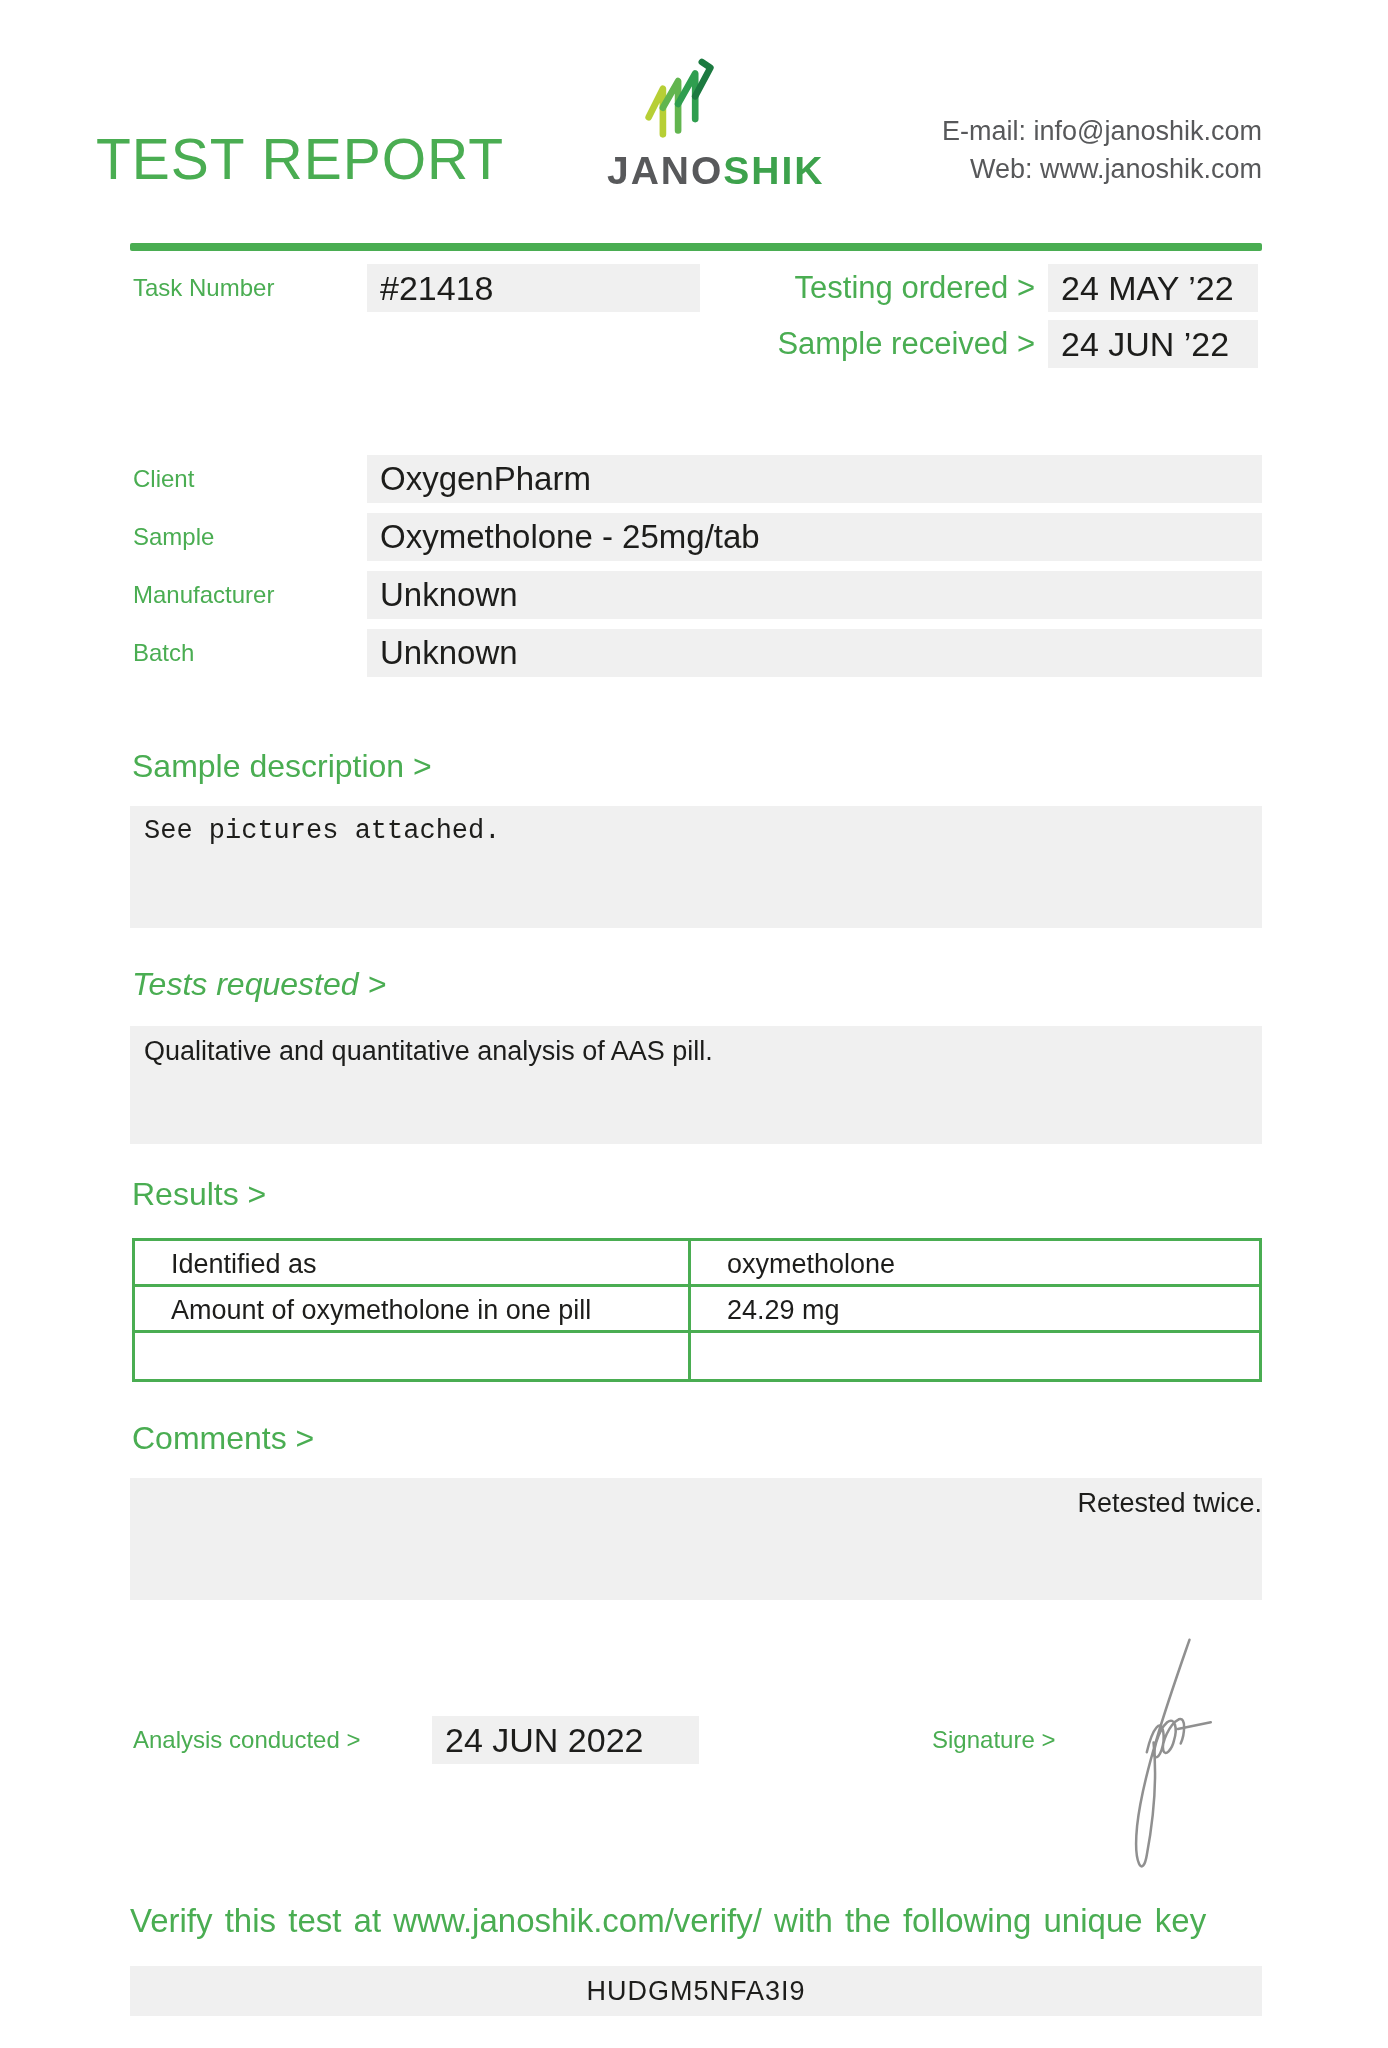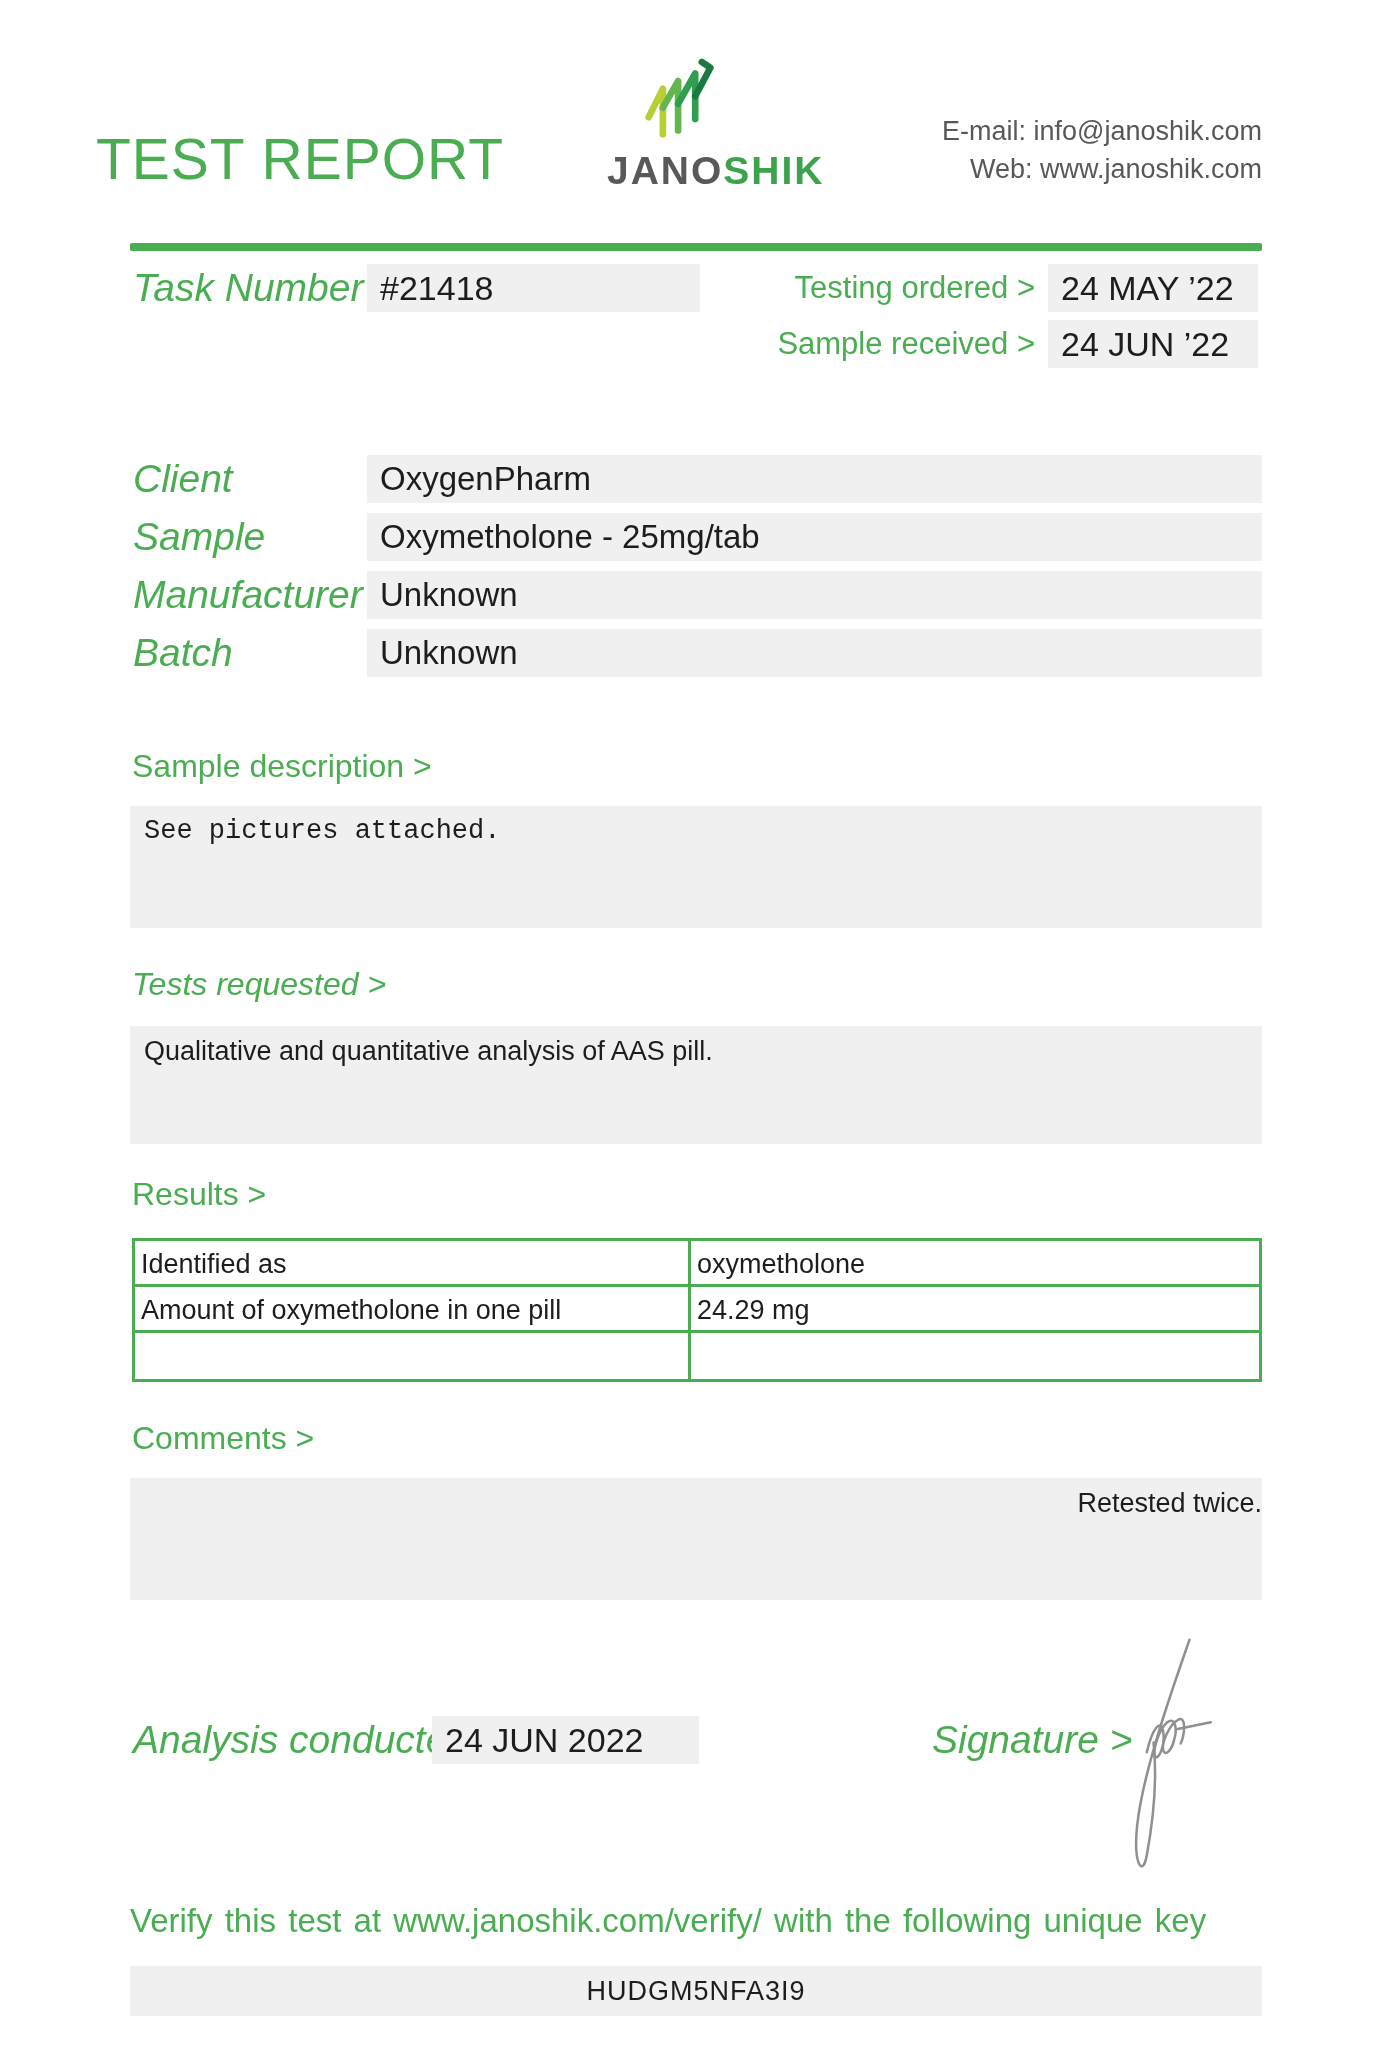--- a/index.html
+++ b/index.html
@@ -33,21 +33,21 @@
   .contact{
     top:112px;right:126px;
     font-size:27px;color:var(--gray-text);
     text-align:right;line-height:38px;white-space:nowrap;
   }
   .rule{
     left:130px;top:243px;width:1132px;height:8px;
     background:var(--green);border-radius:2px;
   }
   .row-label{
-    font-size:39px;color:var(--green);line-height:48px;white-space:nowrap;font-style:italic;
+    font-size:24px;color:var(--green);line-height:48px;white-space:nowrap;
   }
   .value-box{
     background:var(--gray-box);height:48px;line-height:48px;
     font-size:33px;color:var(--ink);padding-left:13px;white-space:nowrap;
   }
   .date-label{
     font-size:31px;color:var(--green);line-height:48px;
     text-align:right;white-space:nowrap;
   }
   .section-heading{
@@ -59,21 +59,21 @@
     padding:10px 0 0 14px;
   }
   .results-table{
     left:132px;top:1238px;width:1130px;
     border:3px solid var(--green);
     display:grid;grid-template-columns:556px 1fr;
     background:#ffffff;
   }
   .results-table .cell{
     height:46px;line-height:46px;font-size:27px;color:var(--ink);
-    padding-left:6px;border-bottom:3px solid var(--green);
+    padding-left:36px;border-bottom:3px solid var(--green);
     white-space:nowrap;overflow:hidden;
   }
   .results-table .cell.c0{border-right:3px solid var(--green);}
   .results-table .cell.last{border-bottom:none;}
   .verify{
     left:130px;top:1902px;width:1140px;
     font-size:33px;color:var(--green);
     word-spacing:3px;white-space:nowrap;
   }
   .key-box{

